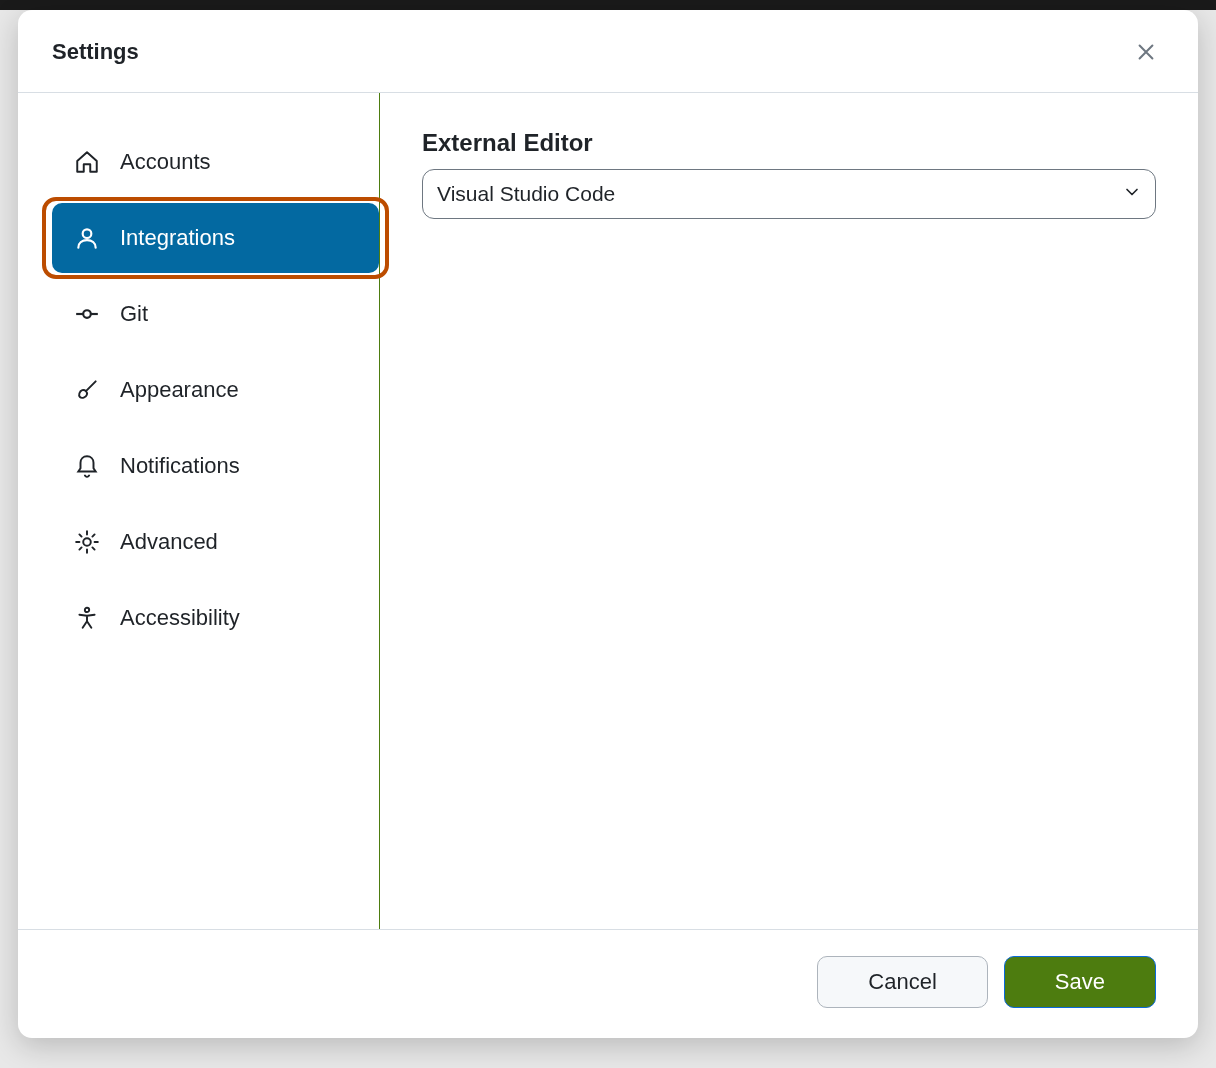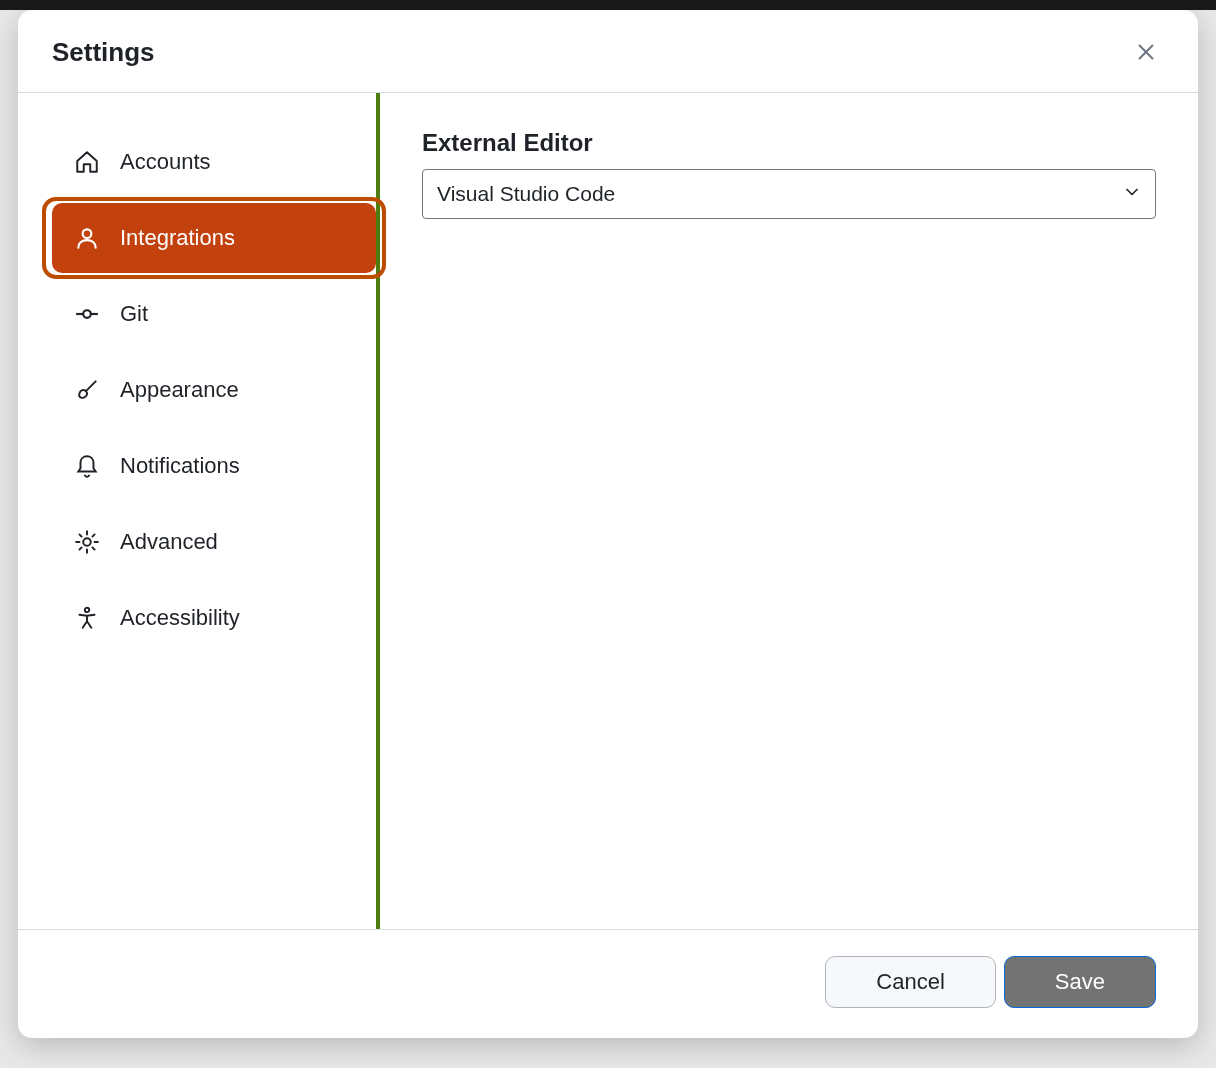--- a/index.html
+++ b/index.html
@@ -45,21 +45,21 @@
       overflow: hidden;
     }
     .modal-header {
       display: flex;
       align-items: center;
       justify-content: space-between;
       padding: 24px 34px 22px 34px;
       border-bottom: 1px solid #d8dee4;
     }
     .modal-title {
-      font-size: 26px;
+      font-size: 22px;
       font-weight: 700;
       color: #1f2328;
     }
     .close-btn {
       width: 36px;
       height: 36px;
       display: flex;
       align-items: center;
       justify-content: center;
       cursor: pointer;
@@ -72,36 +72,36 @@
       stroke: #6e7781;
       stroke-width: 2.2;
     }
     .modal-body {
       flex: 1;
       display: flex;
       overflow: hidden;
     }
     .sidebar {
       width: 362px;
-      border-right: 4px solid #4d7c0f;
+      border-right: 1px solid #4d7c0f;
       padding: 34px 0 0 34px;
     }
     .sidebar-item {
       display: flex;
       align-items: center;
       gap: 20px;
       padding: 22px 22px;
       border-radius: 10px;
       cursor: pointer;
       font-size: 22px;
       color: #1f2328;
       margin-bottom: 6px;
     }
     .sidebar-item.selected {
-      background: #c2410c;
+      background: #0369a1;
       color: #ffffff;
     }
     .sidebar-item.highlighted {
       position: relative;
     }
     .highlight-ring {
       position: absolute;
       top: -6px;
       left: -10px;
       right: -10px;
@@ -139,21 +139,21 @@
       position: relative;
       width: 100%;
     }
     .select {
       width: 100%;
       padding: 12px 44px 12px 14px;
       font-size: 21px;
       color: #1f2328;
       background: #ffffff;
       border: 1px solid #6e7781;
-      border-radius: 4px;
+      border-radius: 12px;
       appearance: none;
       cursor: pointer;
     }
     .select-chevron {
       position: absolute;
       right: 14px;
       top: 50%;
       transform: translateY(-50%);
       pointer-events: none;
     }
@@ -162,37 +162,37 @@
       height: 20px;
       stroke: #1f2328;
       stroke-width: 2;
       fill: none;
     }
     .modal-footer {
       border-top: 1px solid #d8dee4;
       padding: 26px 42px 30px 42px;
       display: flex;
       justify-content: flex-end;
-      gap: 8px;
+      gap: 16px;
     }
     .btn {
       font-size: 22px;
       padding: 12px 50px;
       border-radius: 10px;
       cursor: pointer;
       font-weight: 500;
       font-family: inherit;
     }
     .btn-secondary {
       background: #f6f8fa;
       border: 1px solid #adb4bc;
       color: #1f2328;
     }
     .btn-primary {
-      background: #737373;
+      background: #4d7c0f;
       border: 1px solid #0969da;
       color: #ffffff;
     }
   </style>
 </head>
 <body>
 
 <div class="page-bg">
   <div class="topbar"></div>
 </div>

